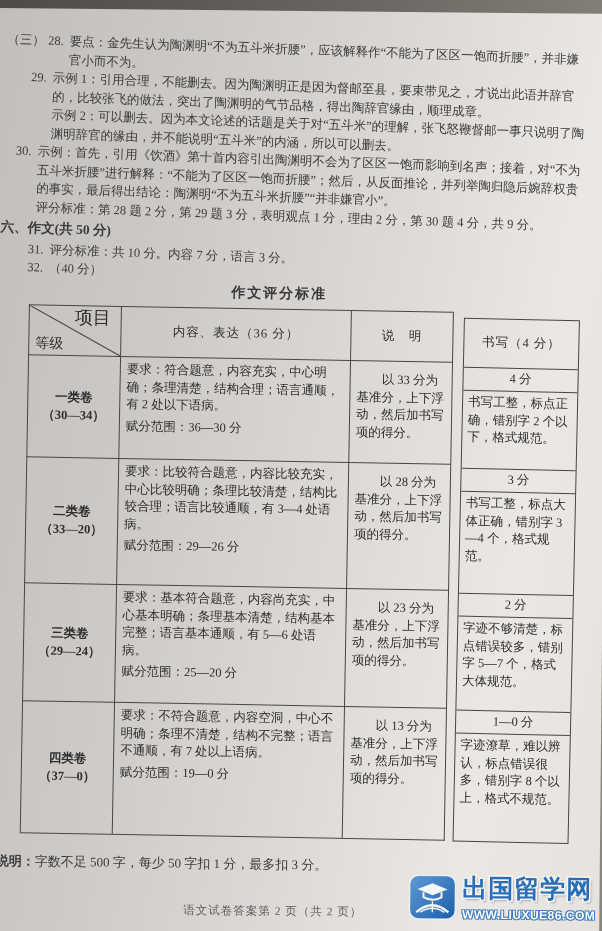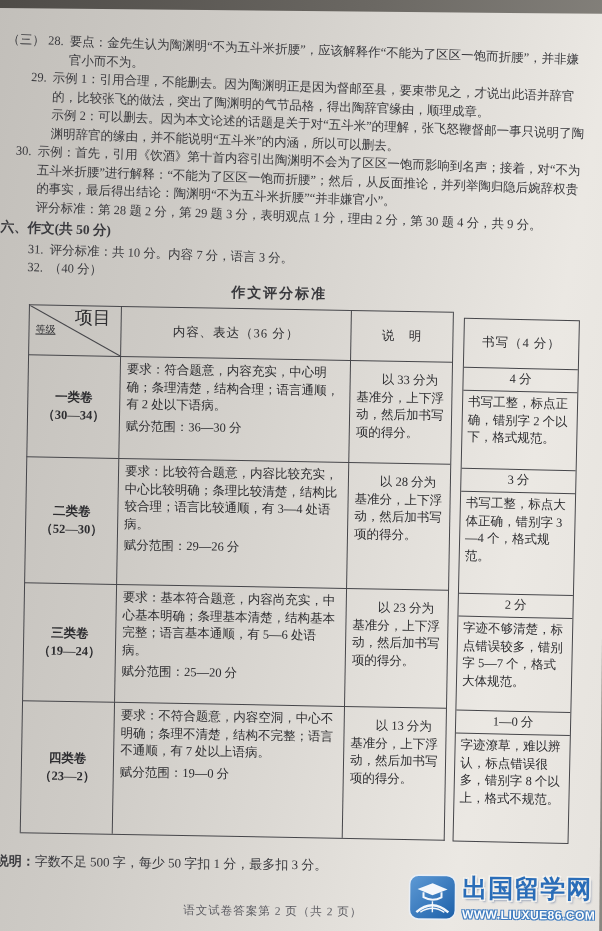--- a/index.html
+++ b/index.html
@@ -45,21 +45,21 @@
     border-right:1.3px solid #46464a;border-bottom:1.3px solid #46464a;
     font-size:12.5px;line-height:17.5px;
   }
   .tbl-main>div{
     border-left:1.3px solid #46464a;border-top:1.3px solid #46464a;
     box-sizing:border-box;overflow:hidden;
   }
   .corner-cell{position:relative;}
   .corner-cell svg{position:absolute;top:0;left:0;width:100%;height:100%;}
   .corner-top{position:absolute;top:3px;right:10px;font-size:18px;}
-  .corner-bottom{position:absolute;bottom:17px;left:6px;font-size:10px;text-decoration:underline;}
+  .corner-bottom{position:absolute;bottom:3px;left:6px;font-size:14px;}
   .hdr-cell{display:flex;align-items:center;justify-content:center;text-align:center;letter-spacing:1px;}
   .grade-cell{display:flex;flex-direction:column;align-items:center;justify-content:center;text-align:center;}
   .grade-cell span{display:block;font-weight:bold;}
   .req-cell{padding:4px 5px 2px 6px;}
   .req-cell p{margin:0 0 2px 0;}
   .req-cell p.score-range{margin-top:4px;}
   .note-cell{padding:10px 4px 2px 6px;}
   .note-cell p{margin:0;text-indent:2em;}
   
   .tbl-writing{
@@ -164,45 +164,45 @@
         <div class="req-cell">
           <p>要求：符合题意，内容充实，中心明确；条理清楚，结构合理；语言通顺，有 2 处以下语病。</p>
           <p class="score-range">赋分范围：36—30 分</p>
         </div>
         <div class="note-cell">
             <p>以 33 分为基准分，上下浮动，然后加书写项的得分。</p>
           </div>
 
         <div class="grade-cell">
           <span>二类卷</span>
-            <span>（52—30）</span>
+            <span>（33—20）</span>
         </div>
         <div class="req-cell">
           <p>要求：比较符合题意，内容比较充实，中心比较明确；条理比较清楚，结构比较合理；语言比较通顺，有 3—4 处语病。</p>
           <p class="score-range">赋分范围：29—26 分</p>
         </div>
         <div class="note-cell">
             <p>以 28 分为基准分，上下浮动，然后加书写项的得分。</p>
           </div>
 
         <div class="grade-cell">
           <span>三类卷</span>
-            <span>（19—24）</span>
+            <span>（29—24）</span>
         </div>
         <div class="req-cell">
           <p>要求：基本符合题意，内容尚充实，中心基本明确；条理基本清楚，结构基本完整；语言基本通顺，有 5—6 处语病。</p>
           <p class="score-range">赋分范围：25—20 分</p>
         </div>
         <div class="note-cell">
             <p>以 23 分为基准分，上下浮动，然后加书写项的得分。</p>
           </div>
 
         <div class="grade-cell">
           <span>四类卷</span>
-            <span>（23—2）</span>
+            <span>（37—0）</span>
         </div>
         <div class="req-cell">
           <p>要求：不符合题意，内容空洞，中心不明确；条理不清楚，结构不完整；语言不通顺，有 7 处以上语病。</p>
           <p class="score-range">赋分范围：19—0 分</p>
         </div>
         <div class="note-cell">
             <p>以 13 分为基准分，上下浮动，然后加书写项的得分。</p>
           </div>
       </div>
 

